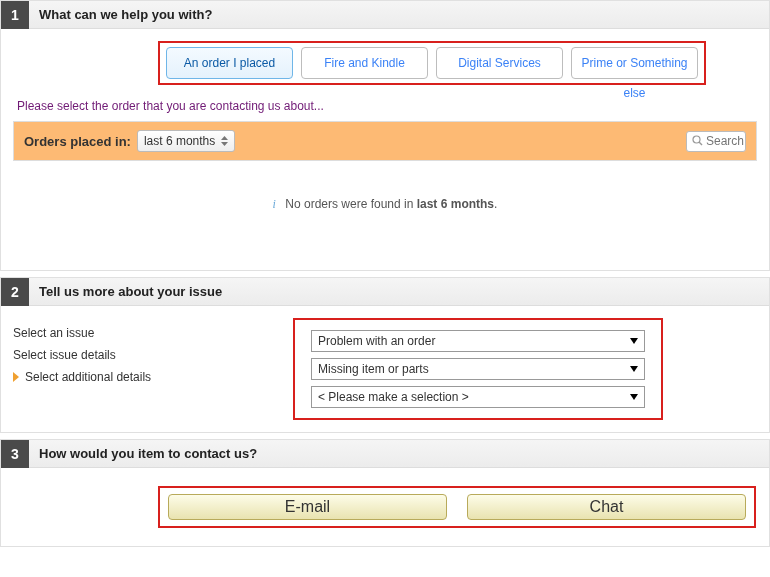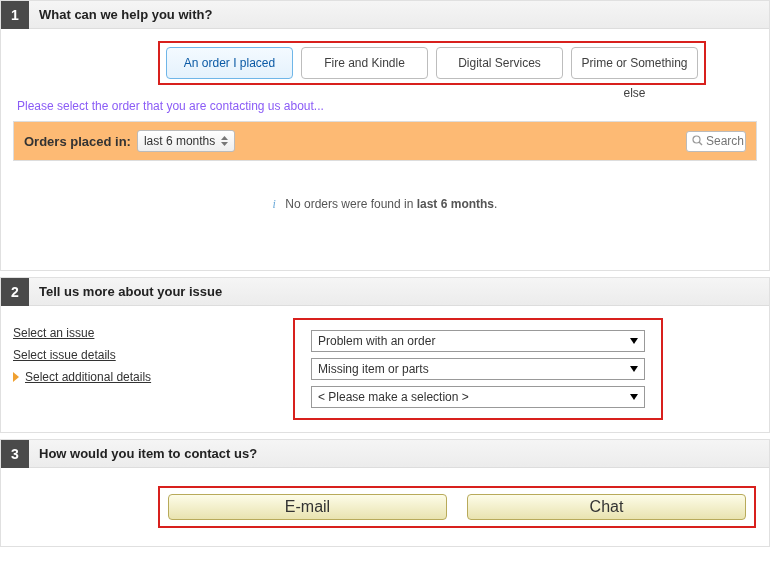--- a/index.html
+++ b/index.html
@@ -4,23 +4,23 @@
 <style>
   * { box-sizing: border-box; margin: 0; padding: 0; }
   body { font-family: Arial, Helvetica, sans-serif; font-size: 13px; color: #333; background: #fff; width: 770px; }
   .section { border: 1px solid #e0e0e0; margin-bottom: 6px; }
   .section-head { background: linear-gradient(#f5f5f5,#ececec); border-bottom: 1px solid #ddd; display: flex; align-items: center; height: 28px; }
   .step-num { background: #4a4a4a; color: #fff; width: 28px; height: 28px; display: flex; align-items: center; justify-content: center; font-weight: bold; font-size: 14px; }
   .step-title { padding-left: 10px; font-weight: bold; font-size: 13px; color: #222; }
   .body { padding: 12px; position: relative; }
   .red-box { border: 2px solid #d8201d; }
   .tab-row { display: flex; gap: 8px; padding: 4px 6px; margin-left: 145px; width: 548px; }
-  .tab { flex: 1; text-align: center; border: 1px solid #bdbdbd; border-radius: 4px; height: 32px; line-height: 30px; font-size: 12px; color: #404040; cursor: pointer; background: #fff; }
+  .tab { flex: 1; text-align: center; border: 1px solid #bdbdbd; border-radius: 4px; height: 32px; line-height: 30px; font-size: 12px; color: #3b82f6; cursor: pointer; background: #fff; }
   .tab.active { border: 1px solid #6fb6e8; background: linear-gradient(#f4faff,#e5f2fc); color: #0b5aa5; }
-  .orange-msg { color: #8b5cf6; font-size: 12px; margin: 14px 0 8px 4px; }
+  .orange-msg { color: #701a75; font-size: 12px; margin: 14px 0 8px 4px; }
   .filter-bar { border: 1px solid #ddd; background: #fdba74; padding: 8px 10px; display: flex; align-items: center; justify-content: space-between; }
   .filter-left { display: flex; align-items: center; gap: 6px; }
   .dropdown { display: inline-flex; align-items: center; border: 1px solid #bbb; background: linear-gradient(#fff,#eee); border-radius: 3px; padding: 3px 6px; font-size: 12px; cursor: pointer; height: 22px; }
   .caret { display:inline-block; margin-left:6px; }
   .caret svg { display:block; }
   .search-box { display:flex; align-items:center; border:1px solid #bbb; background:#fff; border-radius:3px; padding:2px 5px; width:60px; overflow:hidden; }
   .search-box input { border:none; outline:none; font-size:12px; width:50px; }
   .no-orders { text-align:center; color:#555; font-size:12px; padding: 36px 0 46px; }
   .bold { font-weight:bold; }
   .info-i { color:#6aa9d9; font-style: italic; font-family: Georgia, serif; margin-right:6px; }
@@ -79,21 +79,21 @@
     </div>
   </div>
 </div>
 
 <div class="section">
   <div class="section-head">
     <div class="step-num">2</div>
     <div class="step-title">Tell us more about your issue</div>
   </div>
   <div class="body" style="display:flex;align-items:flex-start;">
-    <div style="flex:0 0 280px;text-decoration:underline;">
+    <div style="flex:0 0 280px;">
       <div class="form-row">
           <div class="form-label">
             <span>Select an issue</span>
           </div>
         </div>
       <div class="form-row">
           <div class="form-label">
             <span>Select issue details</span>
           </div>
         </div>

